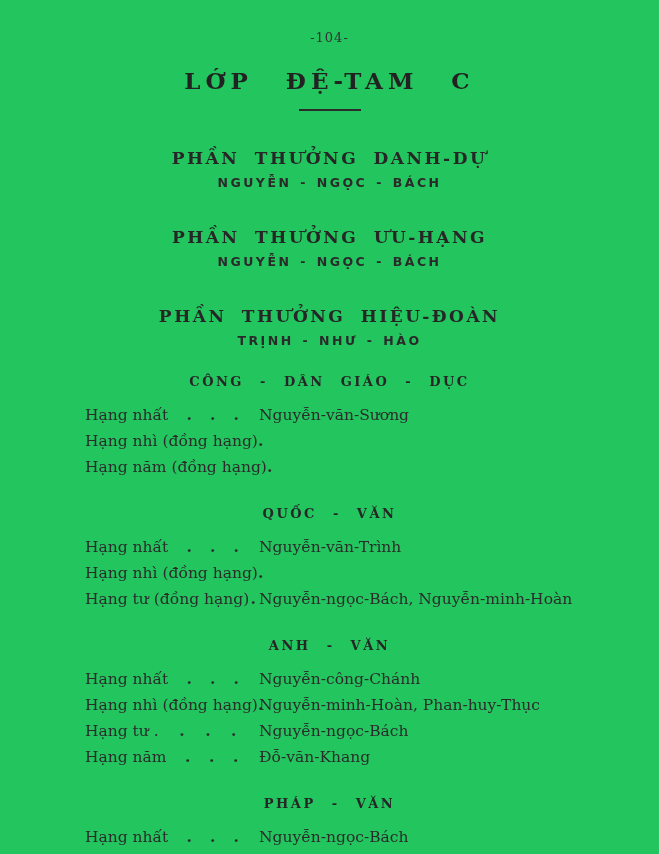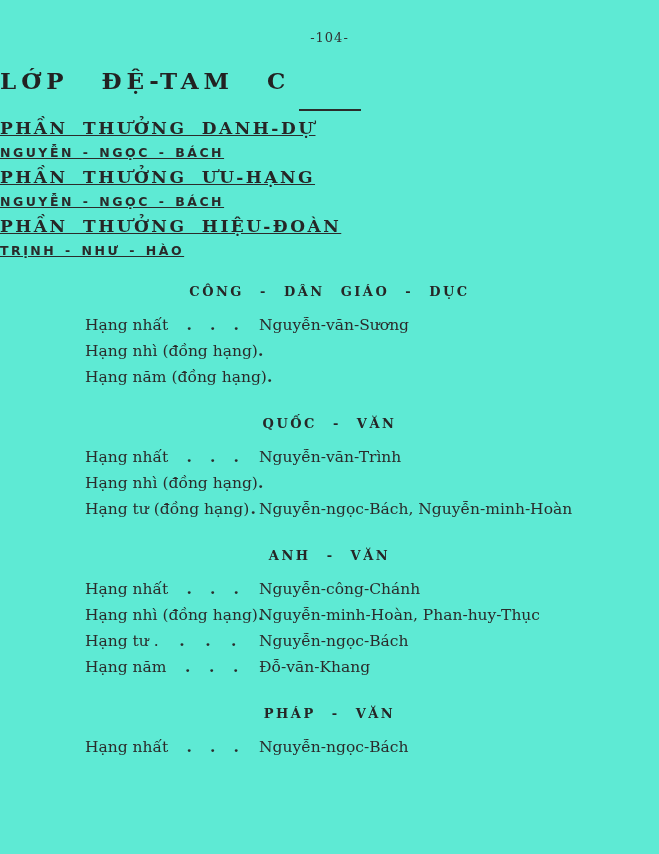--- a/index.html
+++ b/index.html
@@ -5,50 +5,51 @@
   html, body {
     margin: 0;
     padding: 0;
     background: #e8e8e8;
   }
   .page {
     position: relative;
     width: 659px;
     height: 854px;
     margin: 0 auto;
-    background: #5eead4;
+    background: #22c55e;
     color: #2b2b2b;
     font-family: "DejaVu Serif", "Liberation Serif", serif;
     overflow: hidden;
     box-sizing: border-box;
     padding-top: 30px;
   }
   .page-number {
     text-align: center;
     font-size: 13px;
     letter-spacing: 1px;
     color: #333;
   }
   .main-title {
     margin-top: 22px;
+    text-align: center;
     font-size: 23px;
     font-weight: bold;
     letter-spacing: 5px;
     word-spacing: 20px;
     color: #222;
   }
   .title-rule {
     width: 62px;
     height: 2px;
     background: #2b2b2b;
     margin: 15px auto 0;
   }
   .honor-block {
-    margin-top: 7px;
-    text-decoration: underline;
+    margin-top: 37px;
+    text-align: center;
   }
   .honor-title {
     font-size: 17px;
     font-weight: bold;
     letter-spacing: 2.5px;
     word-spacing: 7px;
     color: #262626;
   }
   .honor-name {
     margin-top: 7px;

